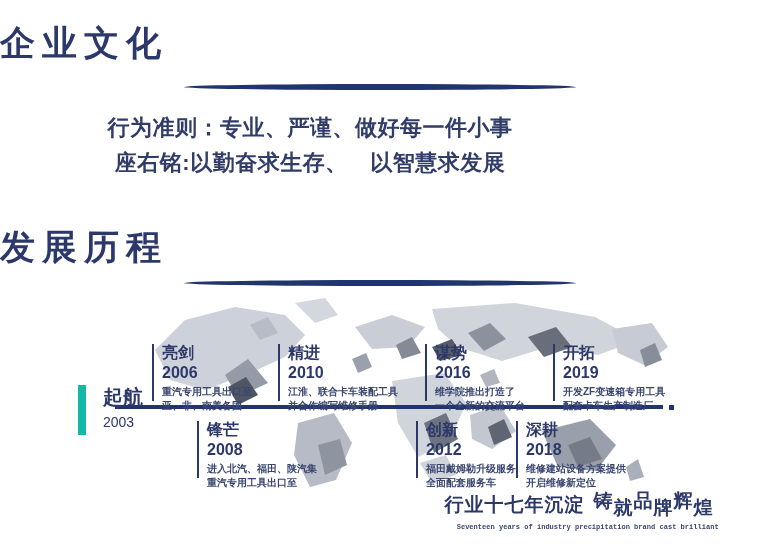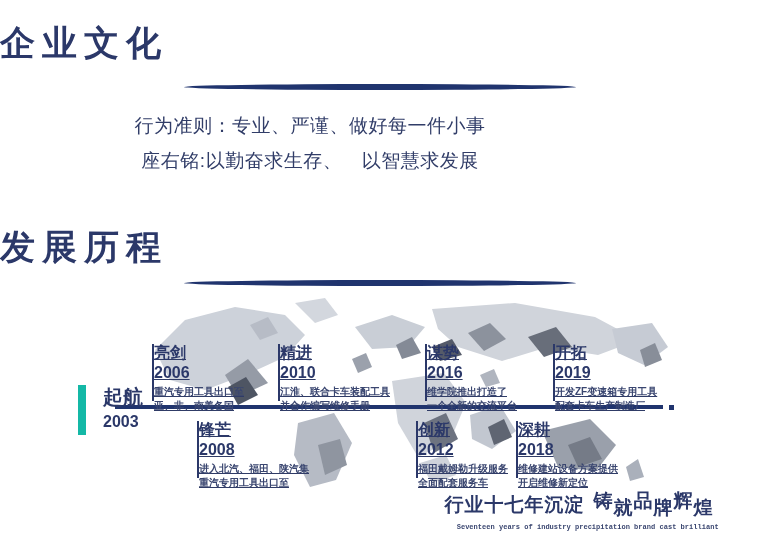--- a/index.html
+++ b/index.html
@@ -18,21 +18,21 @@
 
   .divider{
     position:absolute;left:184px;width:392px;height:6px;
     background:#20346e;border-radius:50%;
   }
   #culture-divider{top:84px;}
   #history-divider{top:280px;}
 
   .motto-line{
     position:absolute;left:0;width:620px;text-align:center;
-    font-size:19px;font-weight:400;letter-spacing:0.5px;color:#313d68;
+    font-size:22px;font-weight:700;letter-spacing:0.5px;color:#313d68;
   }
   #motto-line-1{top:113px;}
   #motto-line-2{top:148px;}
 
   .timeline{position:absolute;left:0;top:295px;width:760px;height:255px;}
   .timeline svg{position:absolute;left:0;top:0;}
 
   .axis-line{
     position:absolute;left:115px;top:110px;width:548px;height:4px;
     background:#20346e;
@@ -40,25 +40,25 @@
   .axis-dot{
     position:absolute;left:669px;top:110px;width:5px;height:5px;
     background:#20346e;
   }
 
   .origin{
     position:absolute;left:78px;top:90px;height:50px;
     border-left:8px solid #14b8a6;padding-left:17px;
   }
   .origin .o-title{font-size:20px;font-weight:700;line-height:24px;color:#2b3869;}
-  .origin .o-year{font-size:16px;font-weight:700;line-height:26px;color:#2b3869;}
+  .origin .o-year{font-size:14px;font-weight:400;line-height:26px;color:#2b3869;}
 
   .milestone{
     position:absolute;height:57px;border-left:2px solid #2b3869;
-    white-space:nowrap;text-decoration:underline;
+    padding-left:8px;white-space:nowrap;
   }
   .milestone.top{top:49px;}
   .milestone.bottom{top:126px;}
   .m-title{font-size:16px;font-weight:700;line-height:18px;color:#2b3869;}
   .m-year{font-size:16px;font-weight:600;line-height:21px;color:#2b3869;}
   .m-desc{font-size:10px;font-weight:700;line-height:13.5px;color:#3a4670;margin-top:2px;}
 
   .slogan{position:absolute;left:440px;top:492px;width:278px;text-align:center;}
   .slogan-cjk{
     display:flex;justify-content:center;align-items:center;gap:9px;

